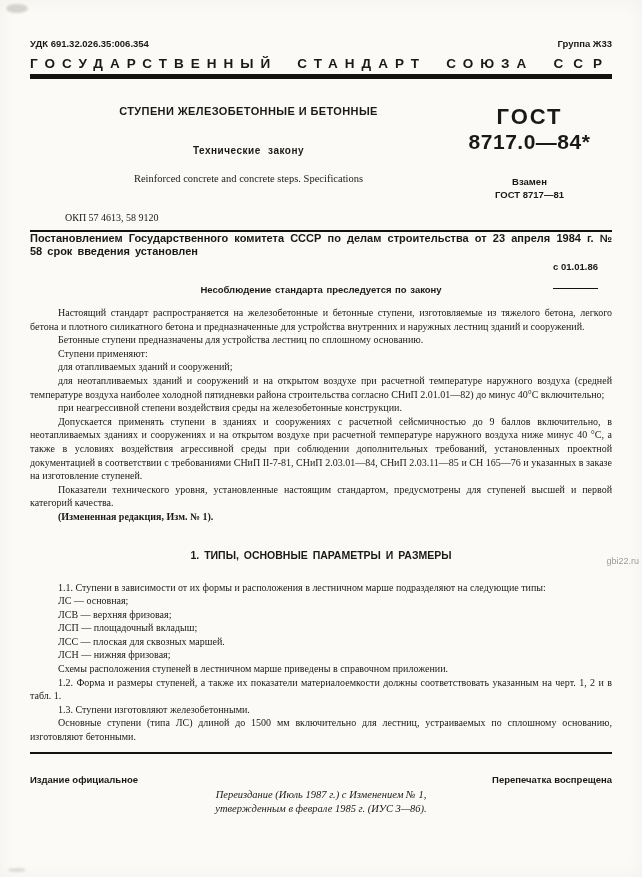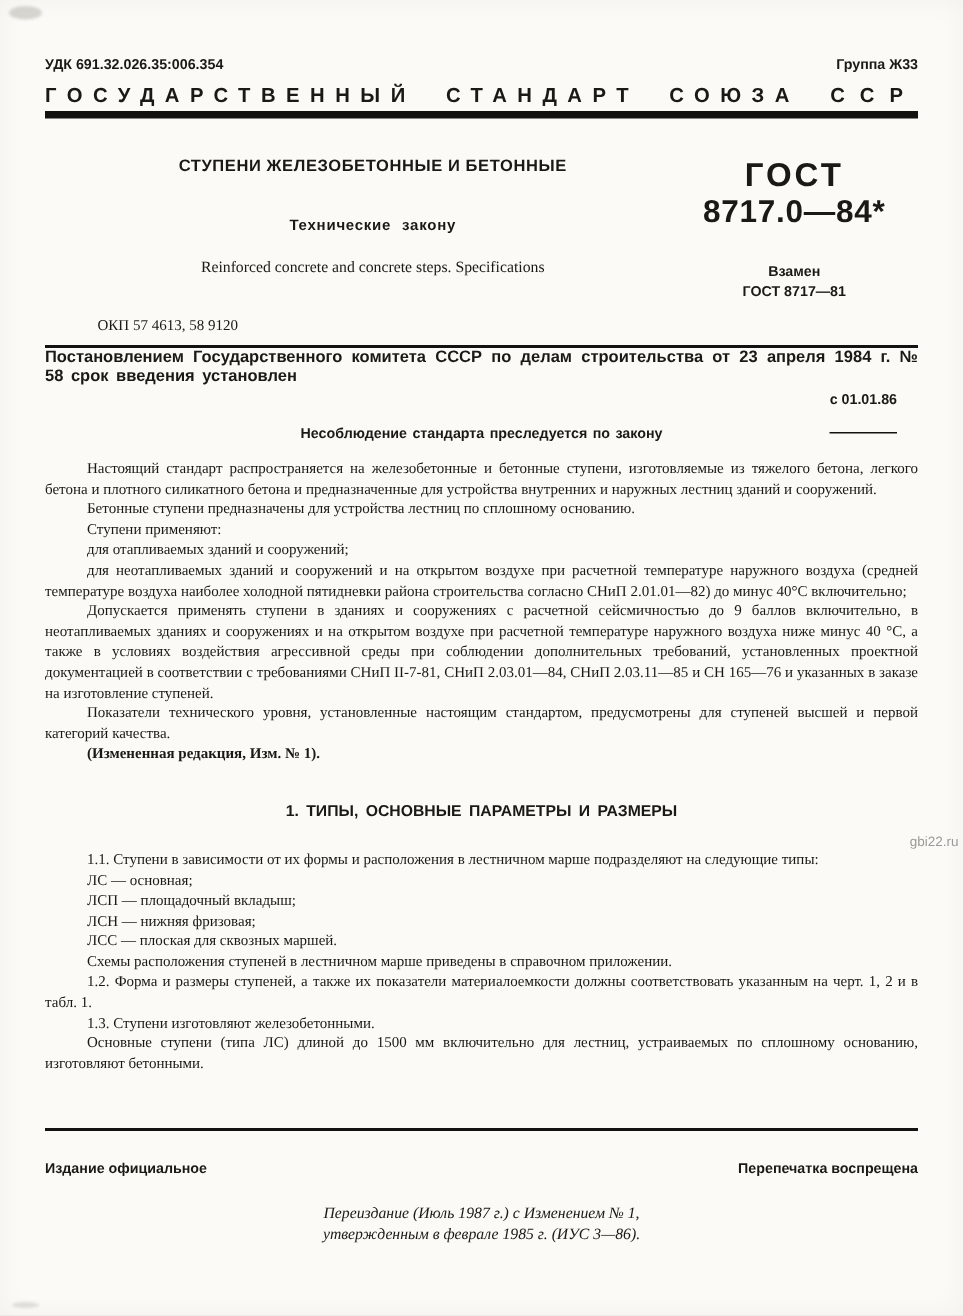--- a/index.html
+++ b/index.html
@@ -45,21 +45,21 @@
   .body-text p.noj{text-align:left;}
   .amend{font-weight:bold;}
 
   .sec-heading{font-family:"Liberation Sans",sans-serif;font-weight:bold;font-size:10.5px;
     text-align:center;margin:25px 0 20px 0;word-spacing:2px;}
 
   .footer{position:absolute;left:30px;right:30px;top:752px;}
   .footer-rule{height:1.5px;background:#131210;}
   .footer-row{display:flex;justify-content:space-between;margin-top:20px;
     font-family:"Liberation Sans",sans-serif;font-weight:bold;font-size:9.5px;}
-  .reissue{text-align:center;font-style:italic;font-size:10.5px;line-height:14px;margin-top:18px;}
+  .reissue{text-align:center;font-style:italic;font-size:10.5px;line-height:14px;margin-top:3px;}
 
   .watermark{position:absolute;right:3px;top:556px;font-family:"Liberation Sans",sans-serif;
     font-size:9px;color:#9a9a98;}
   .smudge-tl{position:absolute;left:6px;top:4px;width:22px;height:9px;background:#b9b6b0;
     border-radius:50%;opacity:.55;filter:blur(1px);}
   .smudge-bl{position:absolute;left:8px;top:868px;width:18px;height:4px;background:#c4c1bb;
     border-radius:50%;opacity:.5;filter:blur(1px);}
 </style>
 </head>
 <body>
@@ -108,33 +108,35 @@
       <span>с 01.01.86</span>
     </div>
     <div class="law">Несоблюдение стандарта преследуется по закону</div>
 
     <div class="body-text">
       <p>Настоящий стандарт распространяется на железобетонные и бетонные ступени, изготовляемые из тяжелого бетона, легкого бетона и плотного силикатного бетона и предназначенные для устройства внутренних и наружных лестниц зданий и сооружений.</p>
       <p>Бетонные ступени предназначены для устройства лестниц по сплошному основанию.</p>
       <p class="noj">Ступени применяют:</p>
       <p class="noj">для отапливаемых зданий и сооружений;</p>
       <p>для неотапливаемых зданий и сооружений и на открытом воздухе при расчетной температуре наружного воздуха (средней температуре воздуха наиболее холодной пятидневки района строительства согласно СНиП 2.01.01—82) до минус 40°С включительно;</p>
+      <p>при неагрессивной степени воздействия среды на железобетонные конструкции.</p>
       <p>Допускается применять ступени в зданиях и сооружениях с расчетной сейсмичностью до 9 баллов включительно, в неотапливаемых зданиях и сооружениях и на открытом воздухе при расчетной температуре наружного воздуха ниже минус 40 °С, а также в условиях воздействия агрессивной среды при соблюдении дополнительных требований, установленных проектной документацией в соответствии с требованиями СНиП II-7-81, СНиП 2.03.01—84, СНиП 2.03.11—85 и СН 165—76 и указанных в заказе на изготовление ступеней.</p>
       <p>Показатели технического уровня, установленные настоящим стандартом, предусмотрены для ступеней высшей и первой категорий качества.</p>
       <p class="amend noj">(Измененная редакция, Изм. № 1).</p>
     </div>
 
     <div class="sec-heading">1. ТИПЫ, ОСНОВНЫЕ ПАРАМЕТРЫ И РАЗМЕРЫ</div>
 
     <div class="body-text" style="margin-top:14px;">
       <p>1.1. Ступени в зависимости от их формы и расположения в лестничном марше подразделяют на следующие типы:</p>
       <p class="noj">ЛС — основная;</p>
+      <p class="noj">ЛСВ — верхняя фризовая;</p>
       <p class="noj">ЛСП — площадочный вкладыш;</p>
+      <p class="noj">ЛСС — плоская для сквозных маршей.</p>
       <p class="noj">ЛСН — нижняя фризовая;</p>
-      <p class="noj">ЛСС — плоская для сквозных маршей.</p>
       <p>Схемы расположения ступеней в лестничном марше приведены в справочном приложении.</p>
       <p>1.2. Форма и размеры ступеней, а также их показатели материалоемкости должны соответствовать указанным на черт. 1, 2 и в табл. 1.</p>
       <p class="noj">1.3. Ступени изготовляют железобетонными.</p>
       <p>Основные ступени (типа ЛС) длиной до 1500 мм включительно для лестниц, устраиваемых по сплошному основанию, изготовляют бетонными.</p>
     </div>
   </div>
 
   <div class="footer">
     <div class="footer-rule"></div>
     <div class="footer-row">

